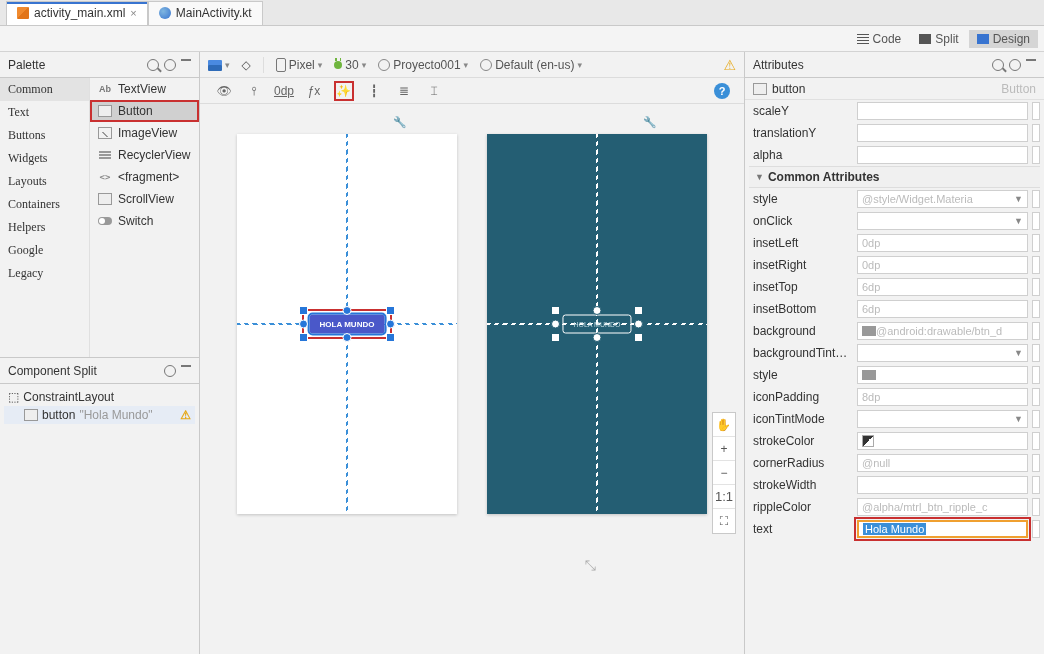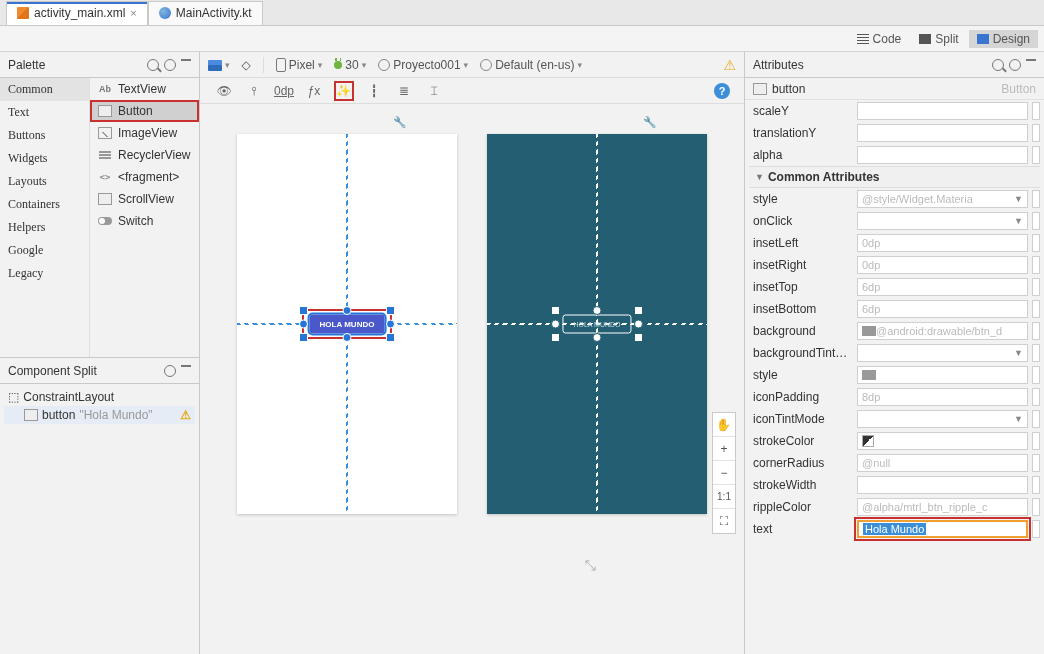--- a/index.html
+++ b/index.html
@@ -318,21 +318,21 @@
               <span class="handle sq br"></span>
             </div>
           </div>
         </div>
       </div>
       <span class="resize-grip">⤡</span>
       <div class="zoom-ctrl">
         <div class="zb">✋</div>
         <div class="zb">+</div>
         <div class="zb">−</div>
-        <div class="zb" style="font-size:10px">1:1</div>
+        <div class="zb" style="font-size:13px">1:1</div>
         <div class="zb">⛶</div>
       </div>
     </div>
   </div>
 
   <div class="right-col">
     <div class="panel-header">
       <span class="title">Attributes</span>
       <span class="tools">
         <span class="mag"></span>

